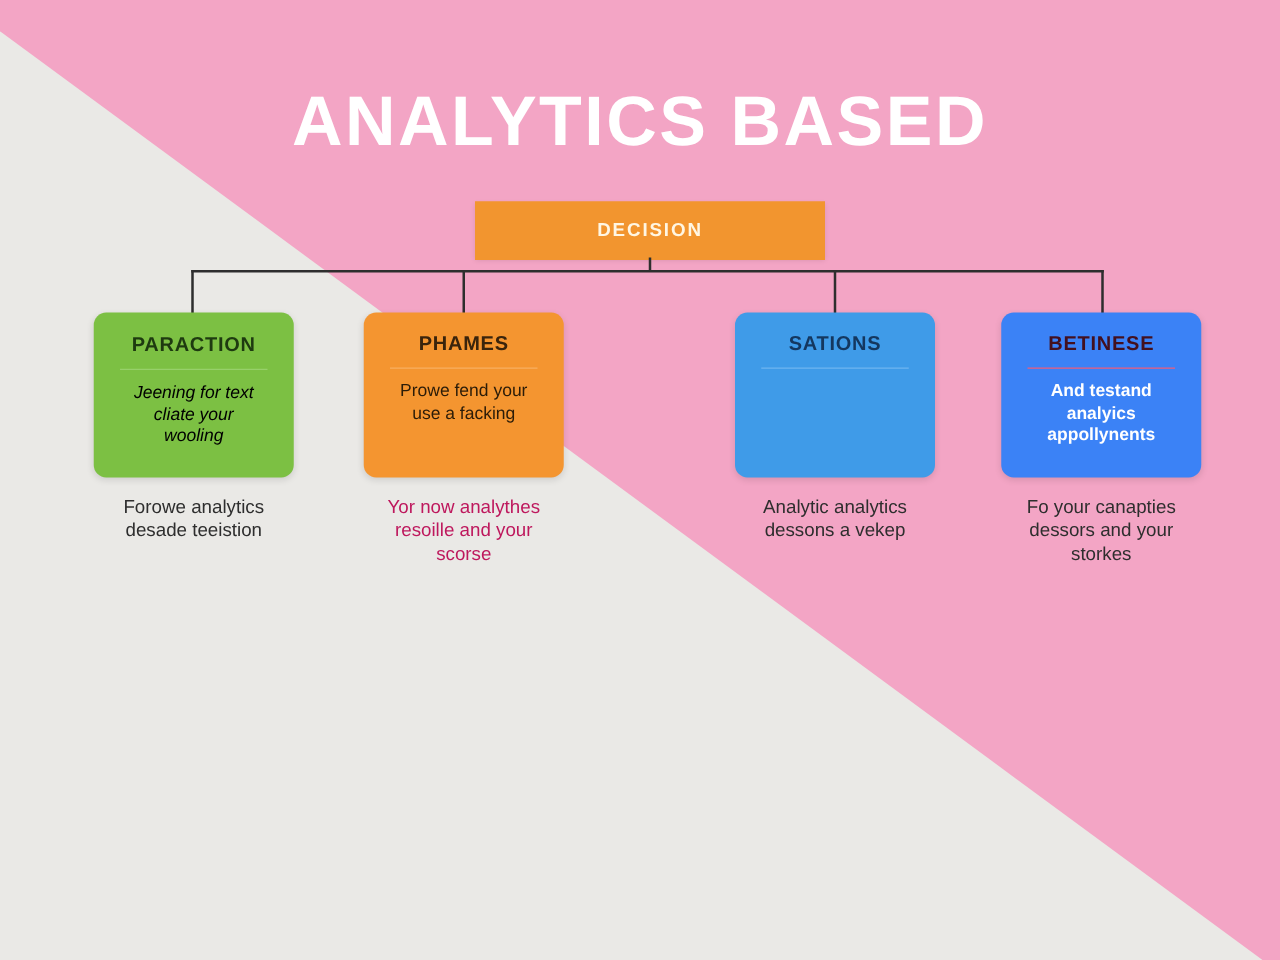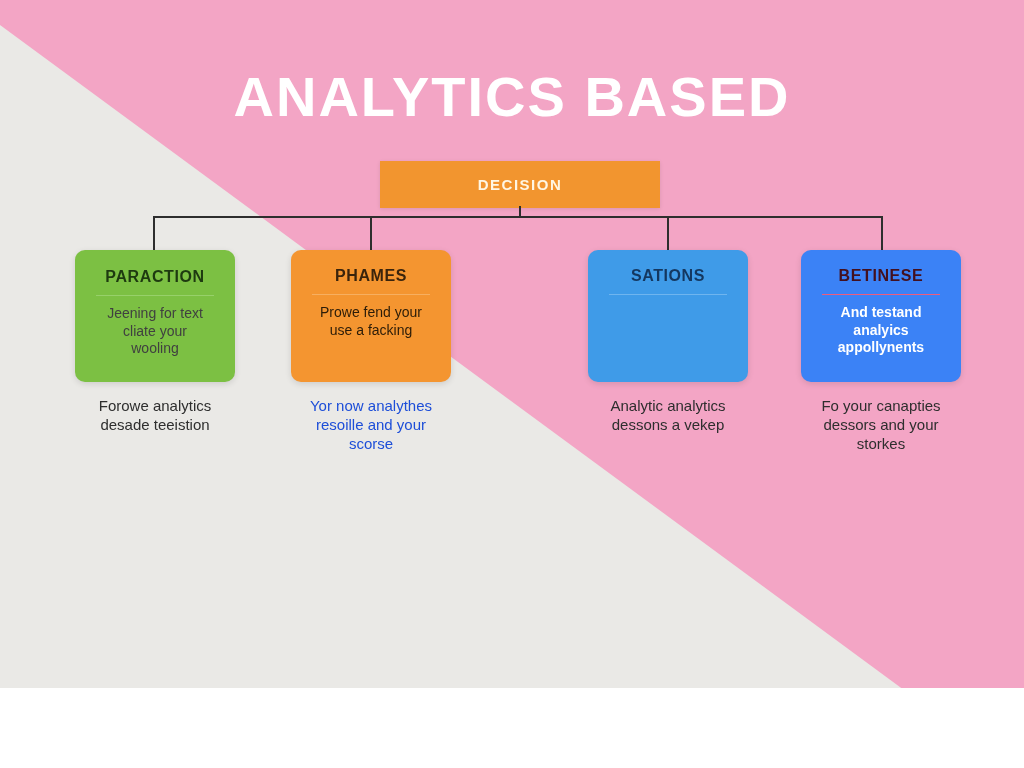--- a/index.html
+++ b/index.html
@@ -1,19 +1,19 @@
 <!DOCTYPE html>
 <html><head>
 <meta charset="utf-8">
 <style>
   html, body { margin: 0; padding: 0; }
   .canvas {
     position: relative;
     width: 1024px;
-    height: 688px;
+    height: 768px;
     overflow: hidden;
     font-family: "Liberation Sans", sans-serif;
   }
   .bg-layer { position: absolute; inset: 0; }
   .bg-gray  { clip-path: polygon(0 25px, 1010px 768px, 0 768px); }
 
   .main-title {
     position: absolute;
     top: 64px; left: 0; width: 100%;
     margin: 0;
@@ -105,34 +105,34 @@
   <div class="connector conn-decision" style="background: rgb(46, 46, 46);"></div>
   <div class="connector conn-h" style="background: rgb(46, 46, 46);"></div>
   <div class="connector conn-v conn-v1" style="background: rgb(46, 46, 46);"></div>
   <div class="connector conn-v conn-v2" style="background: rgb(46, 46, 46);"></div>
   <div class="connector conn-v conn-v3" style="background: rgb(46, 46, 46);"></div>
   <div class="connector conn-v conn-v4" style="background: rgb(46, 46, 46);"></div>
 
   <div class="card card1" style="background: rgb(124, 192, 67);">
     <div class="card-title" style="color: rgb(30, 58, 16); margin-top: 18px;">PARACTION</div>
     <div class="card-divider" style="background: rgb(151, 208, 106);"></div>
-    <div class="card-body" style="color: #404040; font-weight: normal;">Jeening for text
+    <div class="card-body" style="color: #000000; font-weight: normal; font-style: italic;">Jeening for text
 cliate your
 wooling</div>
   </div>
   <div class="caption caption1" style="color: rgb(46, 46, 46);">Forowe analytics
 desade teeistion</div>
 
   <div class="card card2" style="background: rgb(244, 149, 48);">
     <div class="card-title" style="color: rgb(58, 36, 12);">PHAMES</div>
     <div class="card-divider" style="background: rgb(247, 175, 96);"></div>
     <div class="card-body" style="color: rgb(43, 28, 8); font-weight: normal;">Prowe fend your
 use a facking</div>
   </div>
-  <div class="caption caption2" style="color: #1d4ed8;">Yor now analythes
+  <div class="caption caption2" style="color: #be185d;">Yor now analythes
 resoille and your
 scorse</div>
 
   <div class="card card3" style="background: rgb(63, 155, 232);">
     <div class="card-title" style="color: rgb(20, 55, 95);">SATIONS</div>
     <div class="card-divider" style="background: rgb(111, 181, 239);"></div>
   </div>
   <div class="caption caption3" style="color: rgb(46, 46, 46);">Analytic analytics
 dessons a vekep</div>
 

